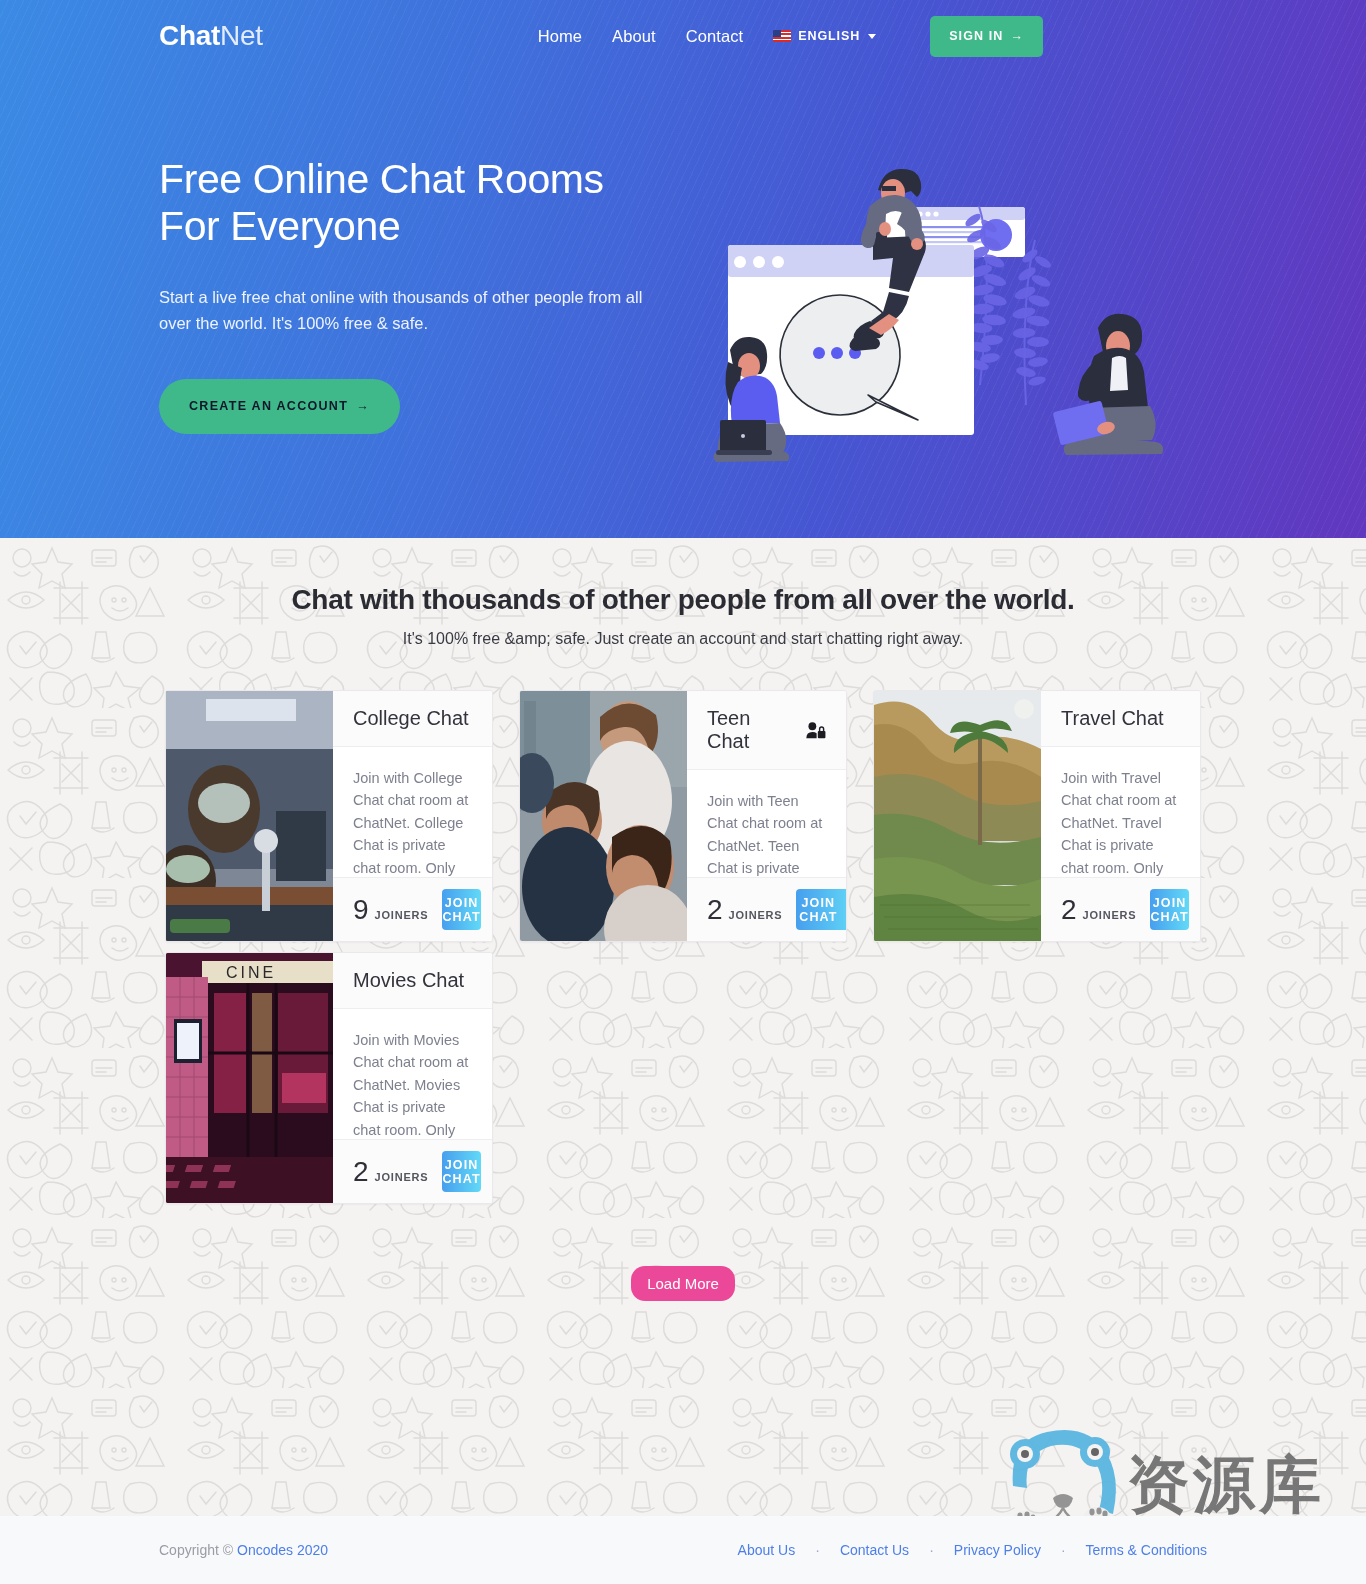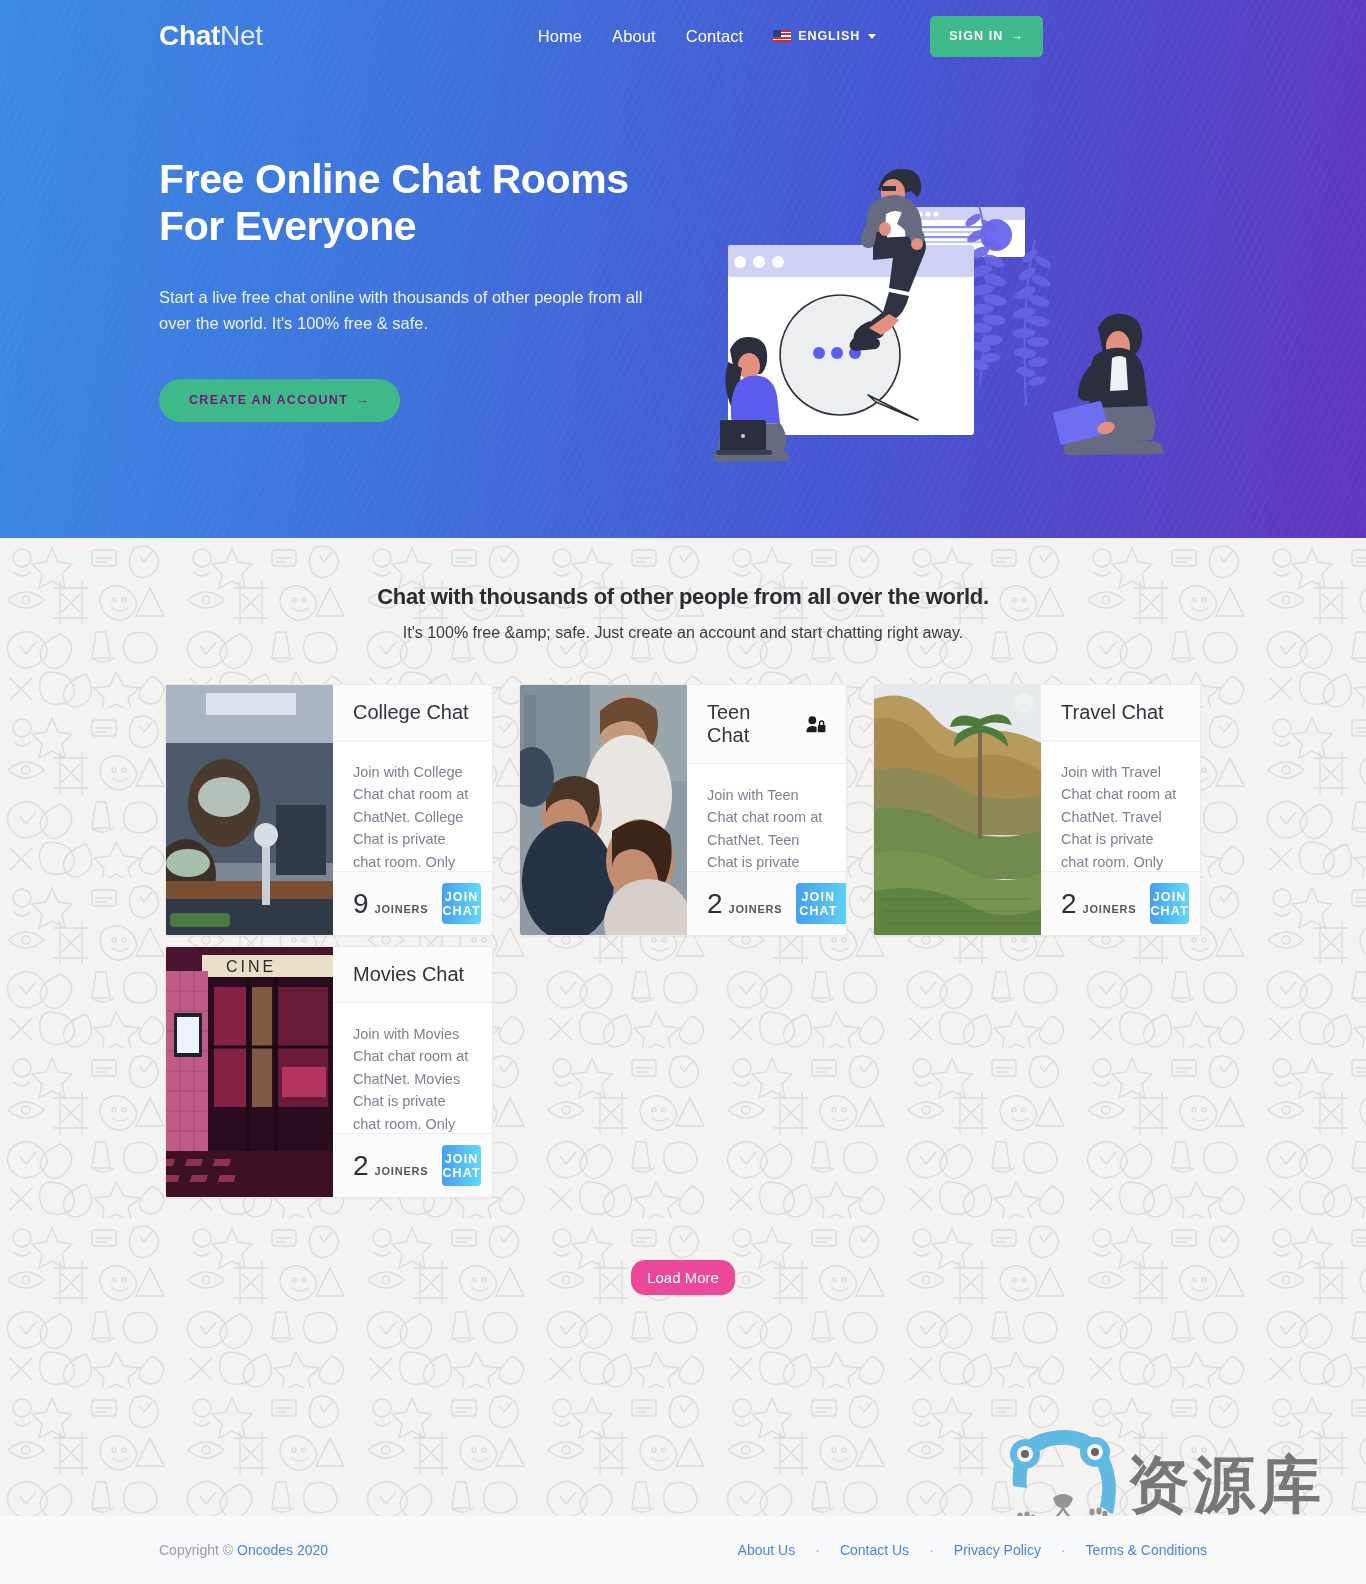--- a/index.html
+++ b/index.html
@@ -113,40 +113,40 @@
     position: relative;
     z-index: 4;
     display: flex;
     padding: 84px 0 0 159px;
   }
   .hero-copy { width: 520px; }
   h1.hero-title {
     color: #ffffff;
     font-size: 41px;
     line-height: 1.14;
-    font-weight: 700;
+    font-weight: 400;
     letter-spacing: -.4px;
     margin-bottom: 36px;
   }
   .hero-sub {
     color: #eef3fd;
     font-size: 16.5px;
     line-height: 1.55;
     max-width: 510px;
     margin-bottom: 42px;
   }
   .btn-create {
     display: inline-flex;
     align-items: center;
     gap: 8px;
     background: #3fb98a;
-    color: #701a75;
+    color: #0f172a;
     border: none;
     border-radius: 30px;
-    height: 43px;
+    height: 55px;
     padding: 0 30px;
     font-size: 12.5px;
     font-weight: 700;
     letter-spacing: 1.3px;
     font-family: inherit;
     cursor: pointer;
   }
 
   
   .hero-art {
@@ -170,21 +170,21 @@
     position: absolute; inset: 0;
     opacity: .85;
   }
   .rooms-inner {
     position: relative;
     z-index: 2;
     padding-top: 46px;
   }
   h2.section-title {
     text-align: center;
-    font-size: 22px;
+    font-size: 28px;
     font-weight: 700;
     color: #2b2b33;
     letter-spacing: -.3px;
   }
   .section-sub {
     text-align: center;
     font-size: 16px;
     color: #3a3a44;
     margin-top: 14px;
   }

